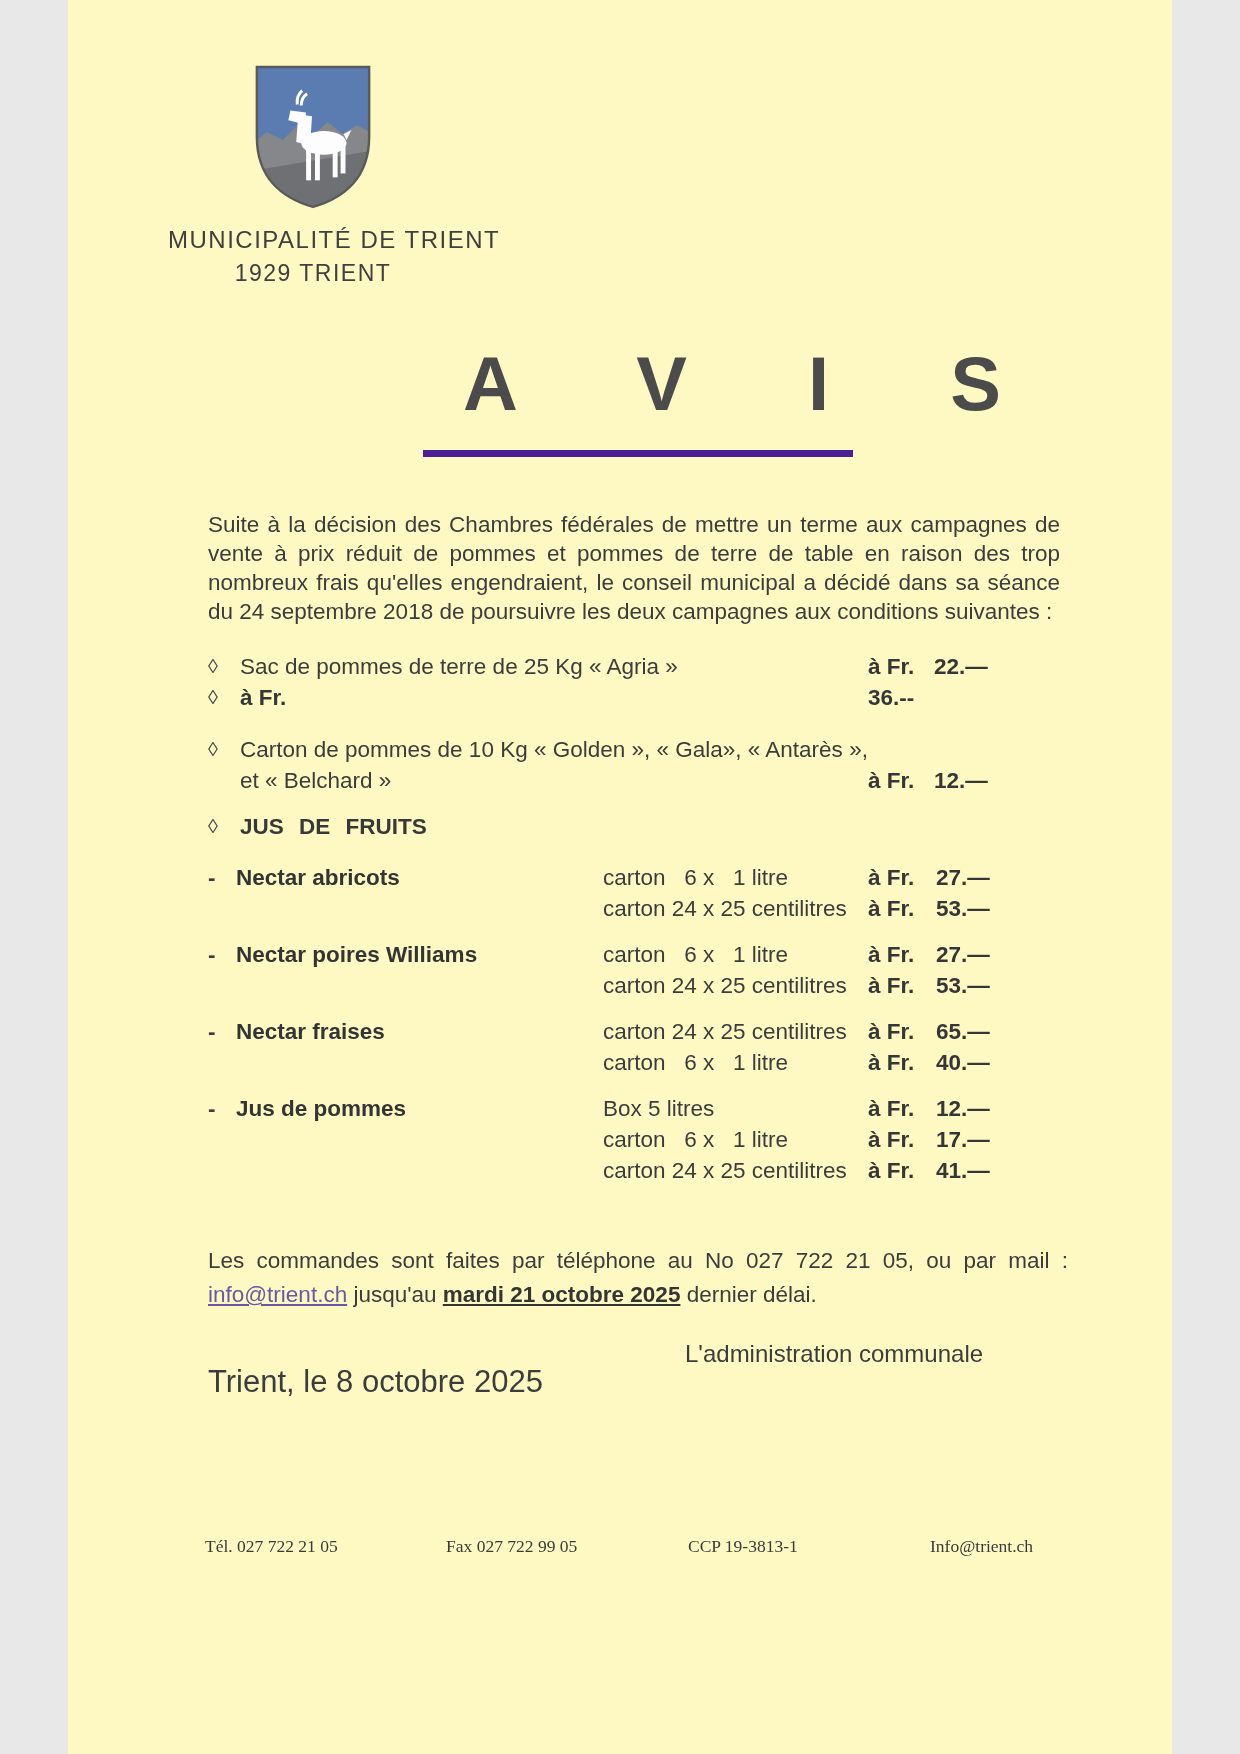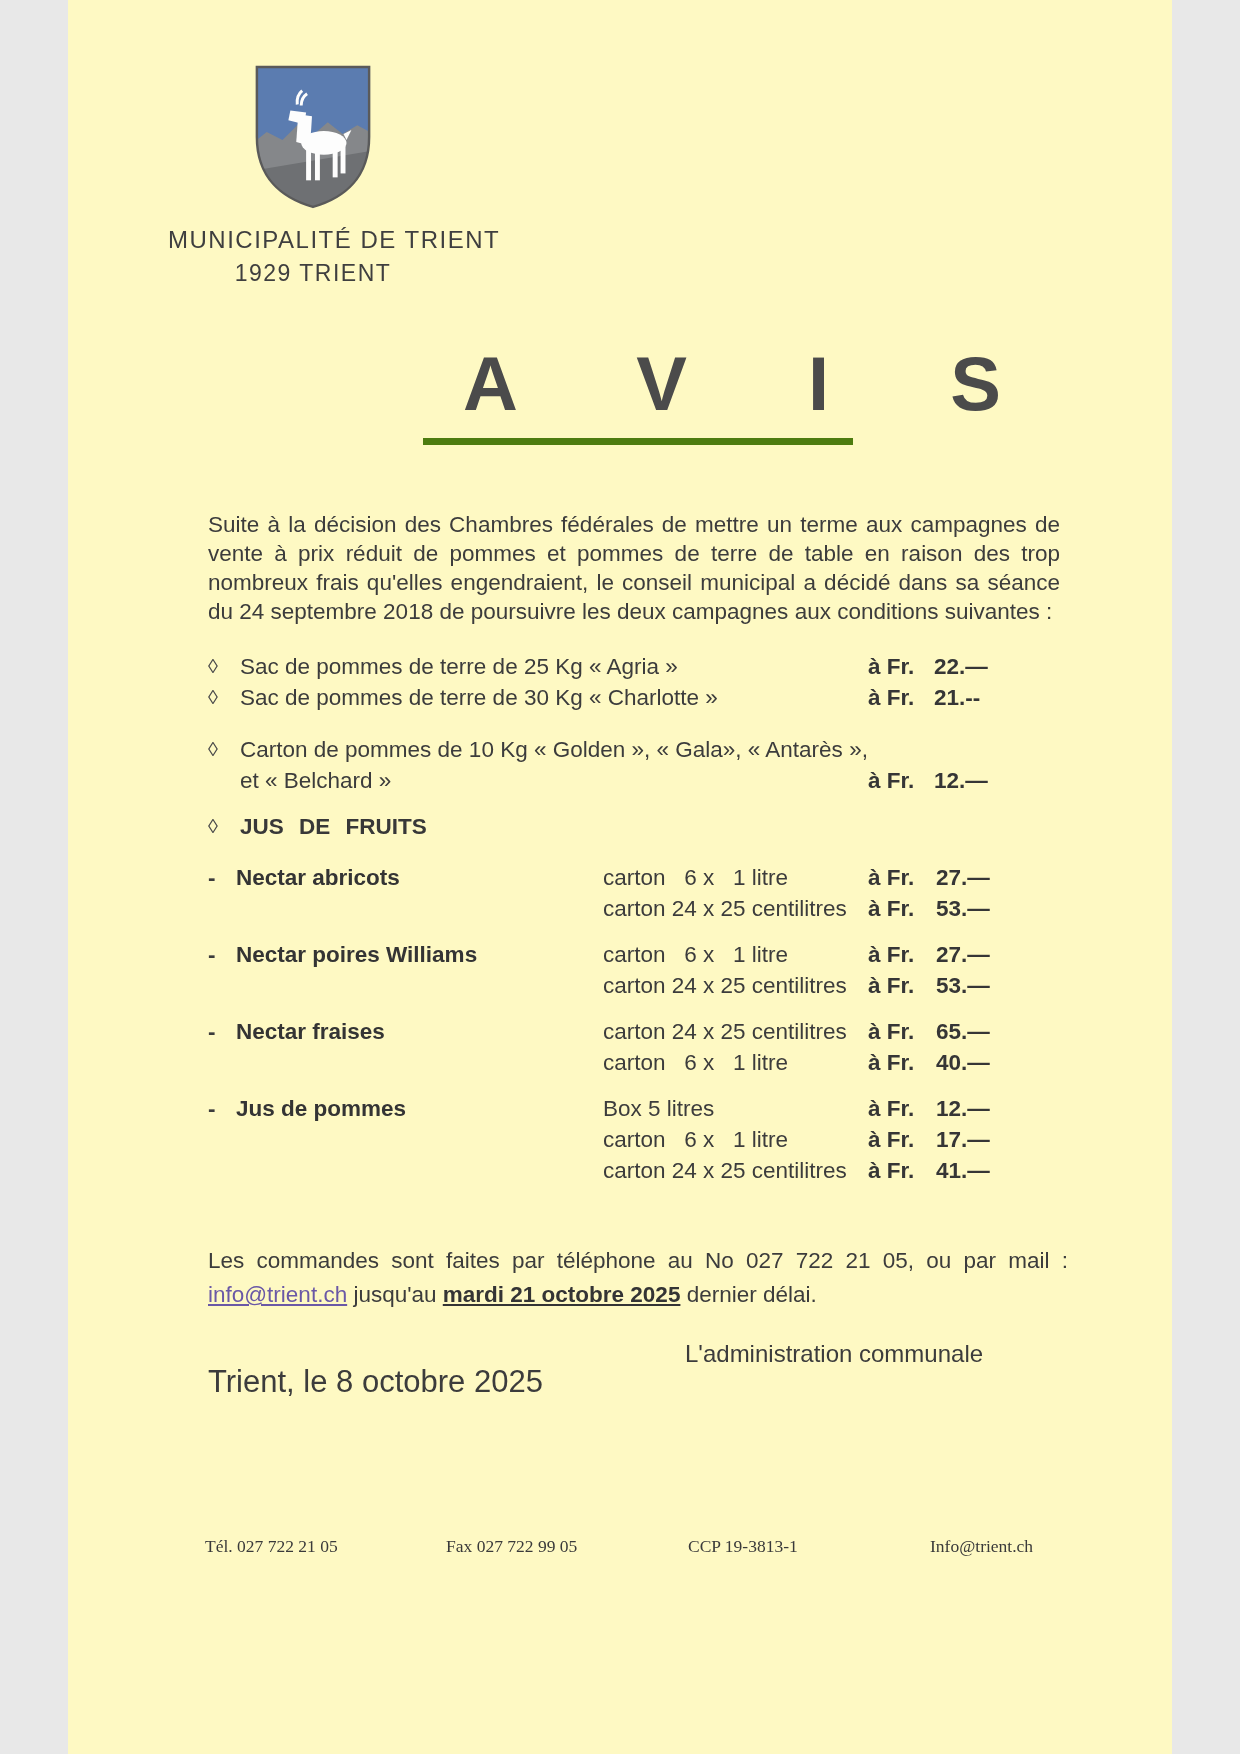--- a/index.html
+++ b/index.html
@@ -9,21 +9,21 @@
     overflow:hidden;
   }
   
   .logo-block{position:absolute;top:62px;left:100px;width:290px;text-align:center;}
   .crest{display:block;margin:0 auto 14px auto;}
   .org-name{font-size:24px;letter-spacing:1.5px;color:#3f3f3f;white-space:nowrap;}
   .org-city{font-size:23px;letter-spacing:1.5px;color:#3f3f3f;margin-top:6px;}
   
   .avis{
     position:absolute;top:346px;left:355px;width:430px;
-    border-bottom:7px solid #4d7c0f;padding-bottom:16px;text-align:center;
+    border-bottom:7px solid #4c1d95;padding-bottom:28px;text-align:center;
   }
   .avis-text{
     font-size:76px;font-weight:bold;color:#4b4b4b;line-height:1;
     letter-spacing:50px;padding-left:40px;white-space:nowrap;
   }
   
   .intro{
     position:absolute;top:487px;left:140px;width:852px;
     font-size:22.5px;line-height:29px;text-align:justify;color:#3c3c3c;
   }
@@ -104,23 +104,22 @@
 
   <div class="list-block">
     <div class="d-row">
       <span class="d-bullet">◊</span>
       <span class="d-text">Sac de pommes de terre de 25 Kg « Agria »</span>
       <span class="price-label">à Fr.</span>
       <span class="price-val">22.—</span>
     </div>
     <div class="d-row">
       <span class="d-bullet">◊</span>
-      <span class="d-text">Sac de pommes de terre de 30 Kg « Charlotte »</span>
       <span class="price-label">à Fr.</span>
-      <span class="price-val">21.--</span>
+      <span class="price-val">36.--</span>
     </div>
     <div class="spacer21"></div>
     <div class="d-row">
       <span class="d-bullet">◊</span>
       <span class="d-text">Carton de pommes de 10 Kg « Golden », « Gala», « Antarès »,</span>
     </div>
     <div class="d-row">
       <span class="d-text2">et « Belchard »</span>
       <span class="price-label">à Fr.</span>
       <span class="price-val">12.—</span>

